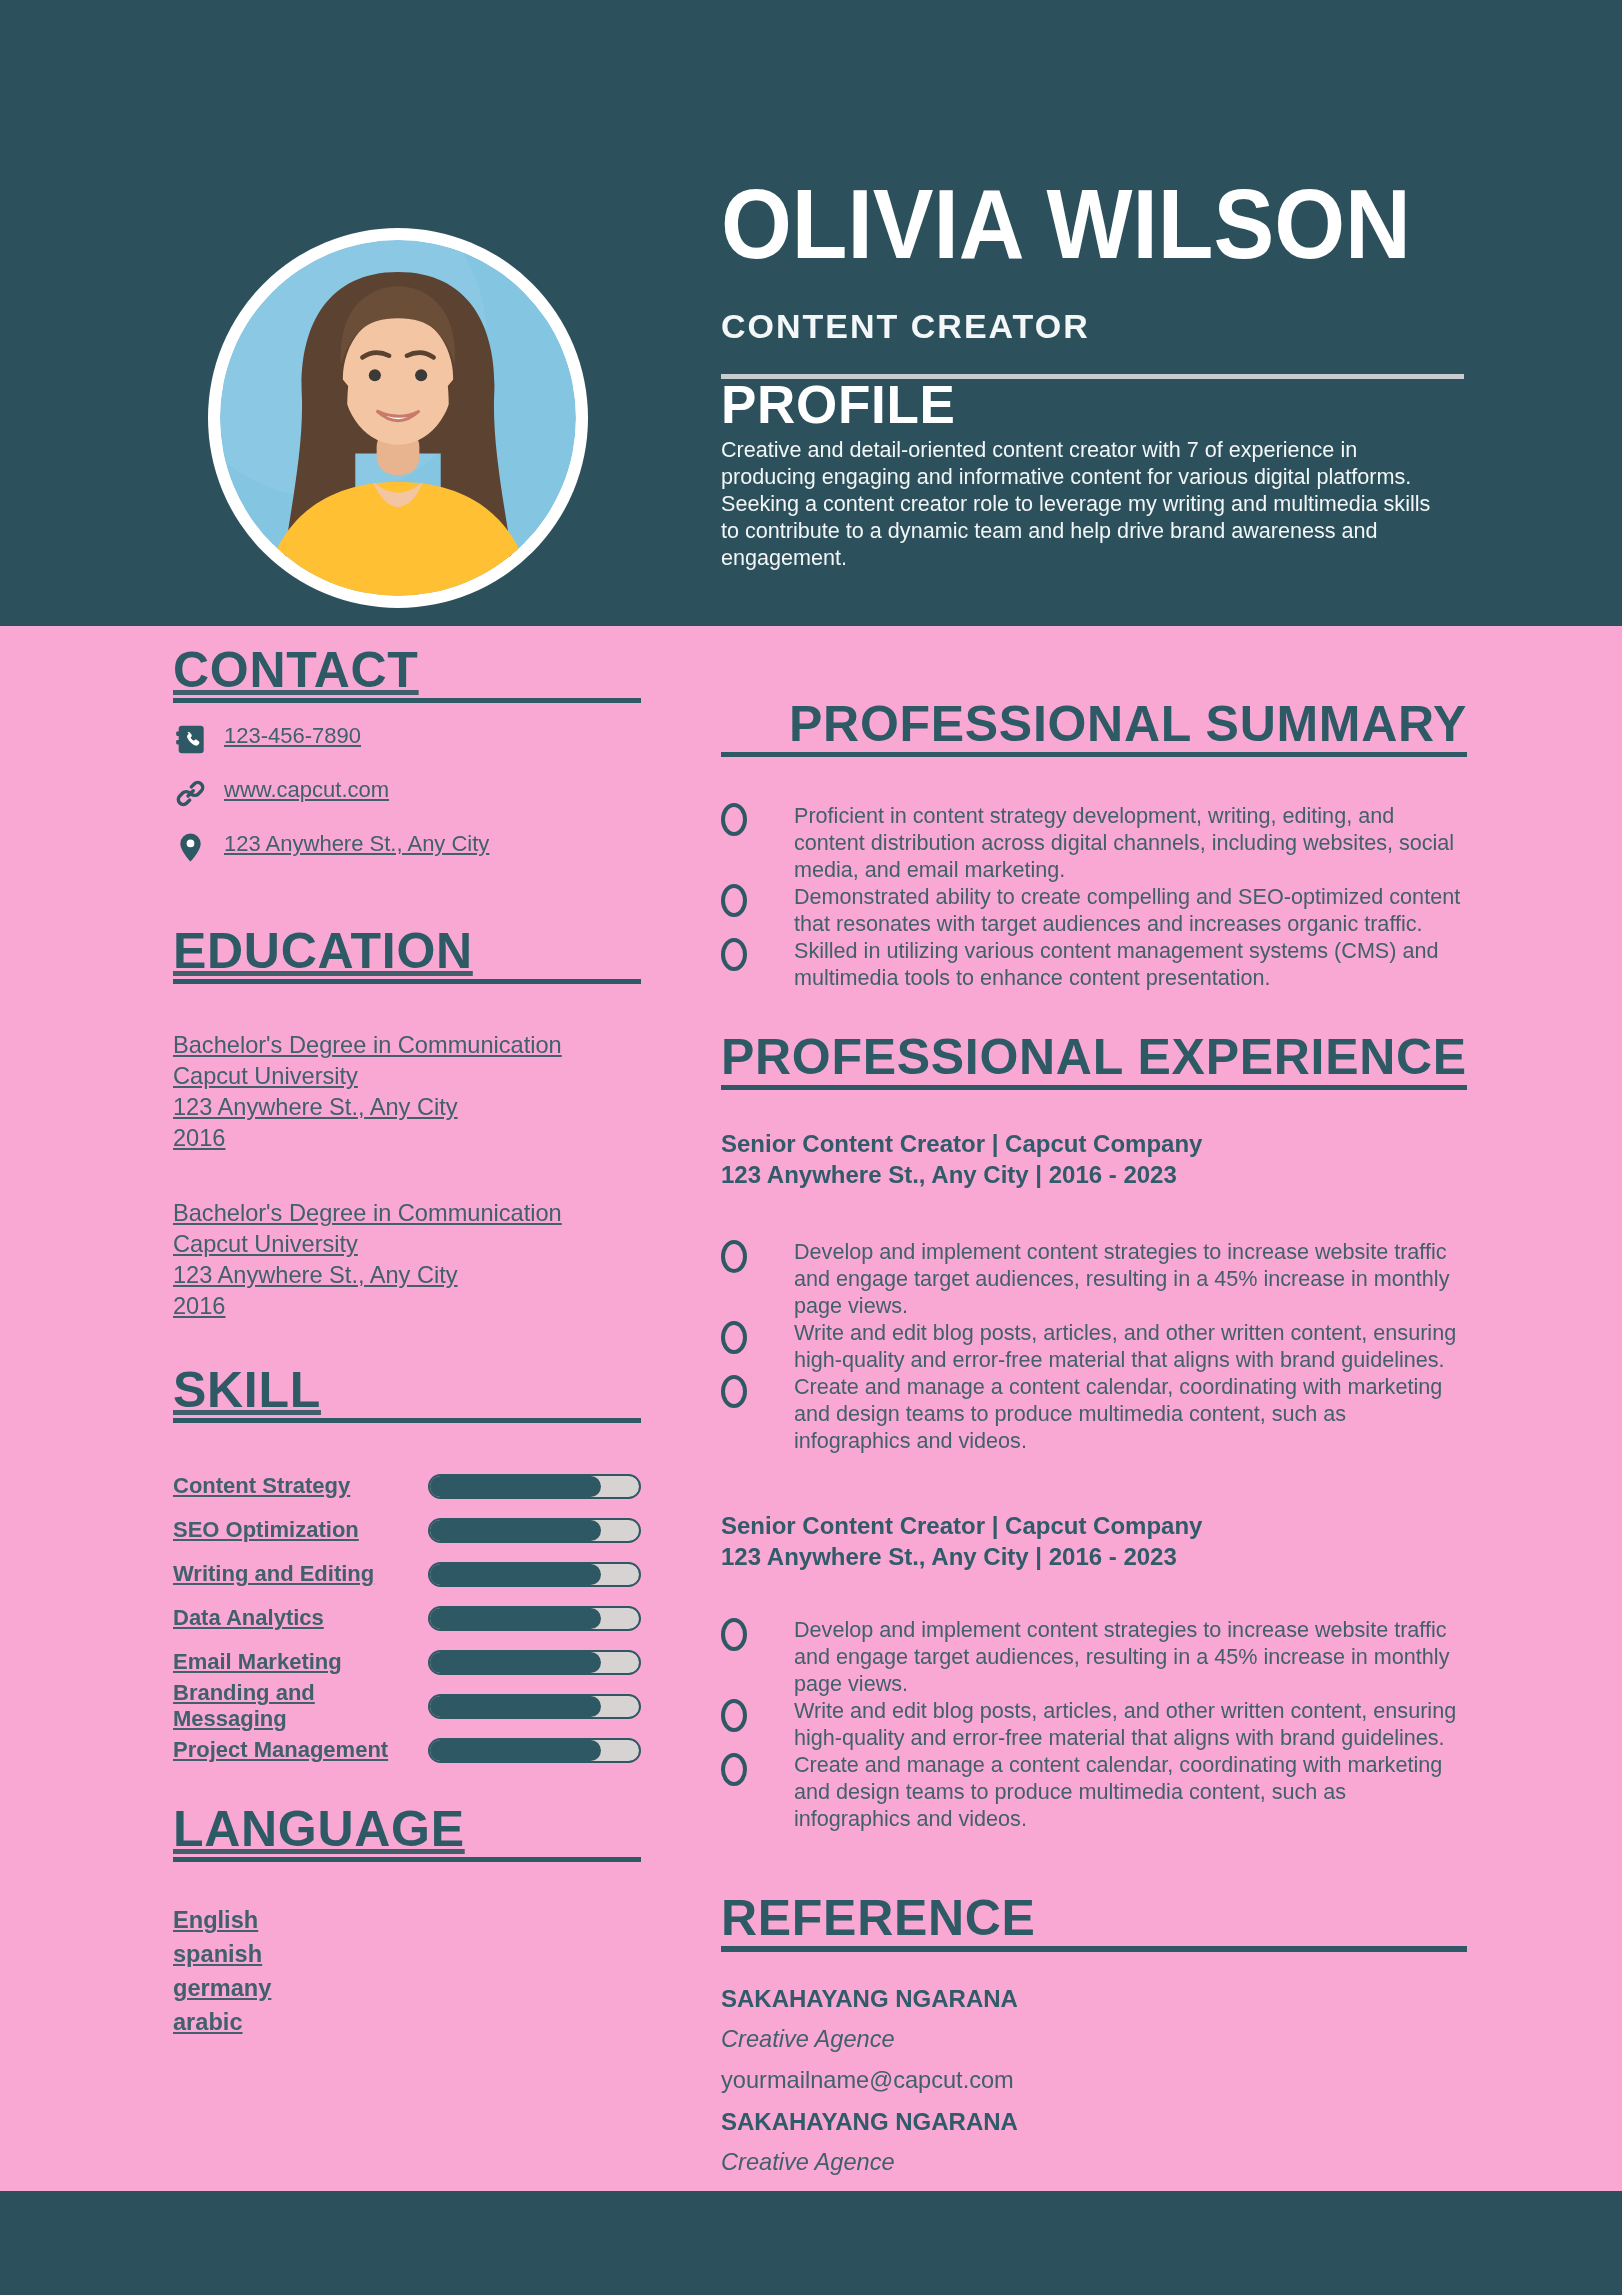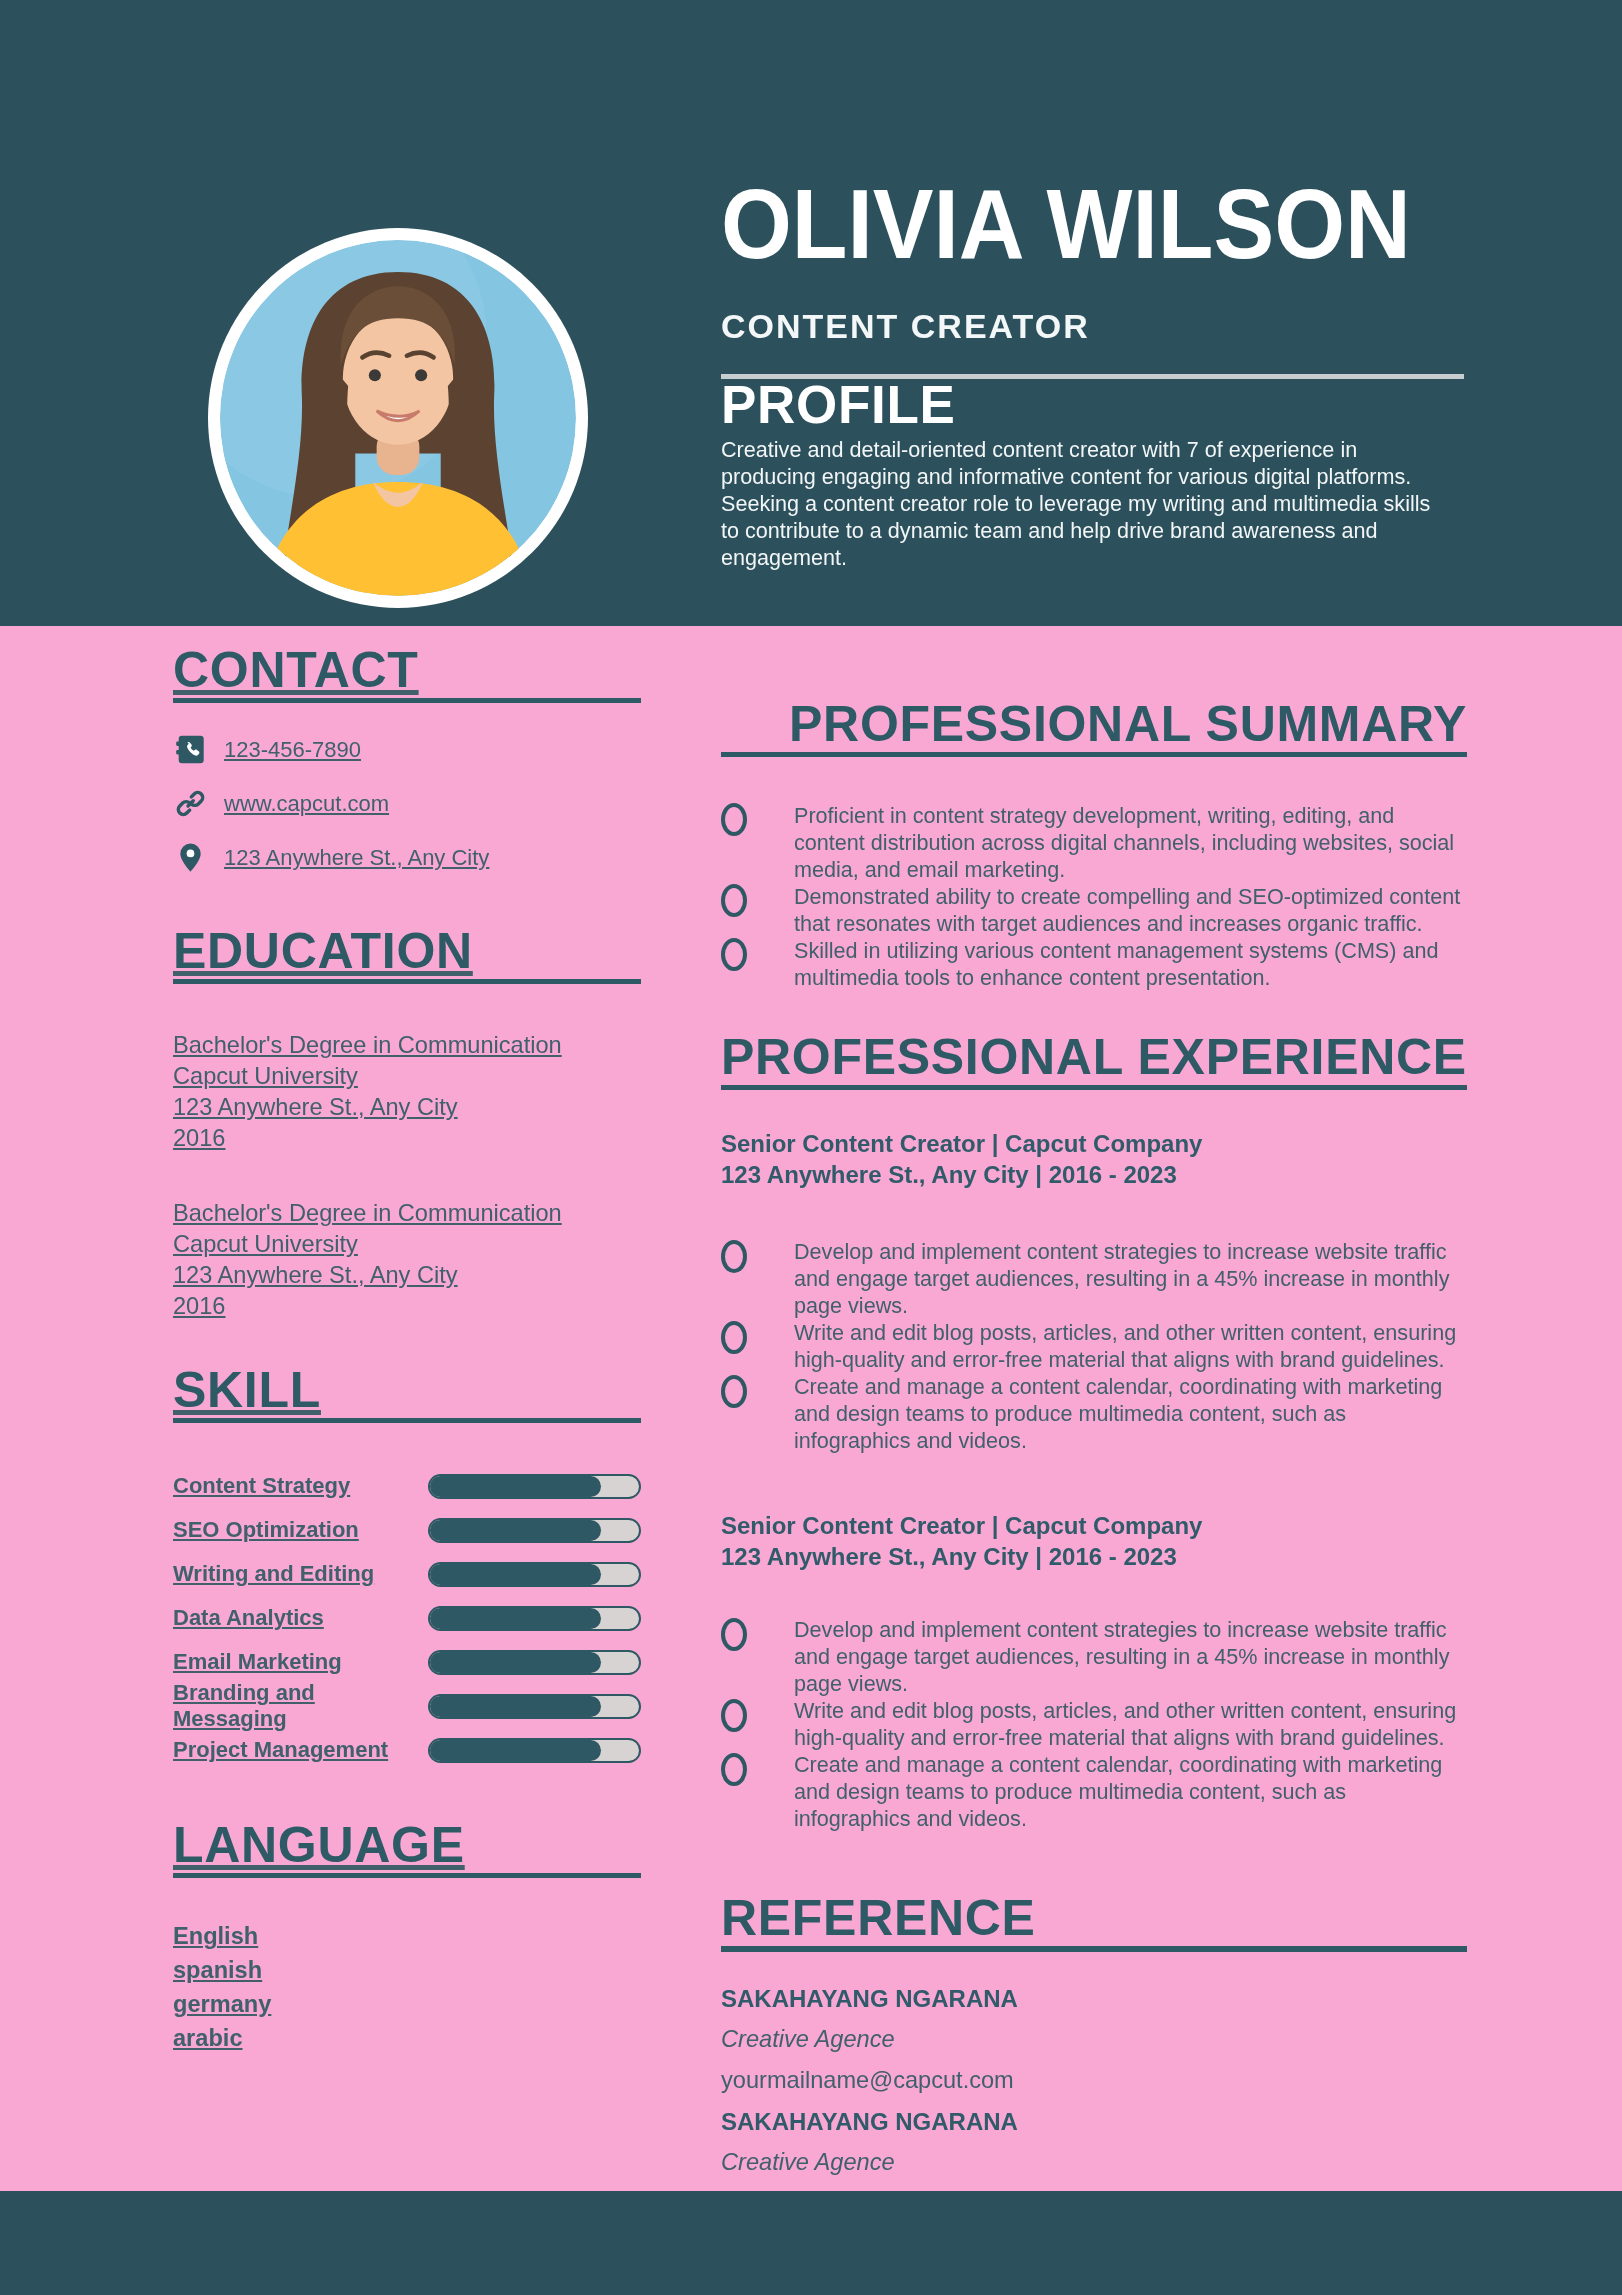--- a/index.html
+++ b/index.html
@@ -42,41 +42,41 @@
   
   .left-col{position:absolute;left:173px;top:592px;width:468px;text-decoration:underline;}
   .right-col{position:absolute;left:721px;top:626px;width:746px;}
 
   .sec-h{font-size:50px;font-weight:bold;color:var(--accent);line-height:55px;letter-spacing:0.7px;}
   .rule{height:5.2px;background:var(--accent);width:100%;}
 
   
   .contact-h{margin-top:51px;}
   .contact-list{margin-top:19.6px;}
-  .contact-row{display:flex;align-items:center;height:54px;gap:17px;}
+  .contact-row{display:flex;align-items:flex-start;height:54px;gap:17px;}
   .c-icon{flex:0 0 34px;height:34px;display:flex;align-items:center;justify-content:center;}
   .c-icon svg{width:33px;height:33px;display:block;}
   .c-text{font-size:22px;color:var(--body_text);}
 
   
   .edu-h{margin-top:39px;}
   .edu-entry{font-size:23.6px;line-height:31px;color:var(--body_text);}
   .edu-entry.first{margin-top:46px;}
   .edu-entry.second{margin-top:44px;}
 
   
   .skill-h{margin-top:41px;}
   .skill-list{margin-top:41px;}
   .skill-row{display:flex;align-items:center;height:44px;}
   .skill-label{flex:0 0 255px;font-size:22px;font-weight:600;color:var(--body_text);}
   .bar{flex:1;height:25px;background:var(--bar_track);border:2.6px solid var(--bar_fill);border-radius:14.4px;overflow:hidden;}
   .bar-fill{height:100%;background:var(--bar_fill);border-radius:0 10.5px 10.5px 0;}
 
   
-  .lang-h{margin-top:46px;}
+  .lang-h{margin-top:30px;}
   .lang-list{margin-top:41px;}
   .lang-item{font-size:23.6px;font-weight:600;line-height:34px;color:var(--body_text);}
 
   
   .sum-h{margin-top:71px;text-align:right;}
   .bullets{margin-top:45px;}
   .bullet{display:flex;gap:47px;}
   .b-circle{flex:0 0 26px;width:26px;height:33px;border:4.6px solid var(--bar_fill);border-radius:50%;margin-top:1.3px;}
   .b-text{font-size:21.6px;line-height:27px;color:var(--body_text);}
 

